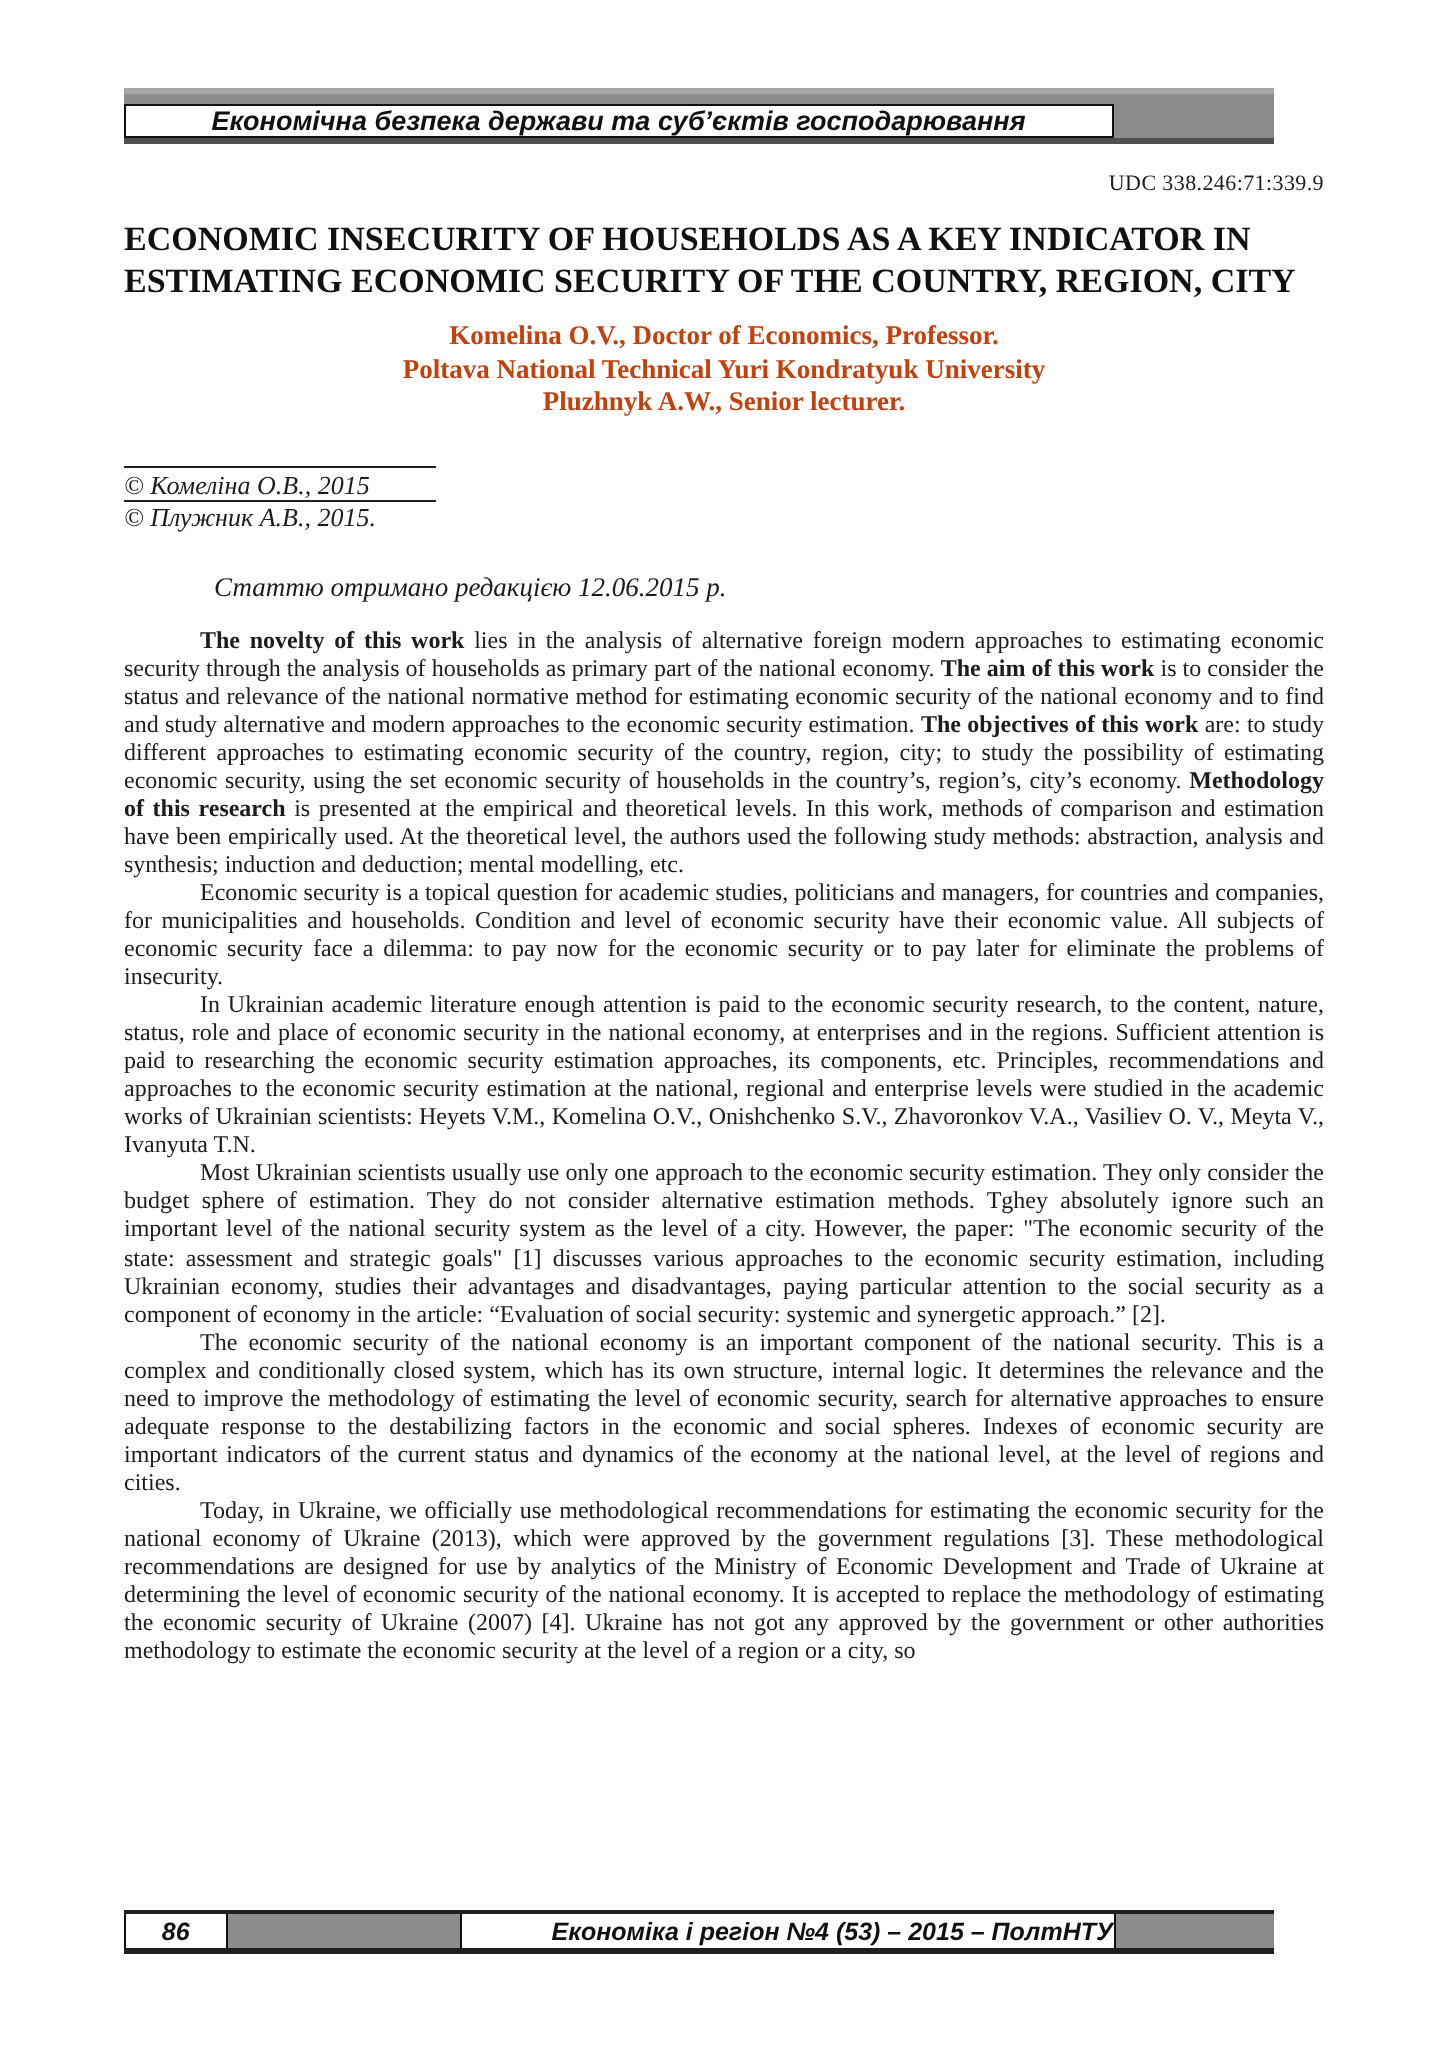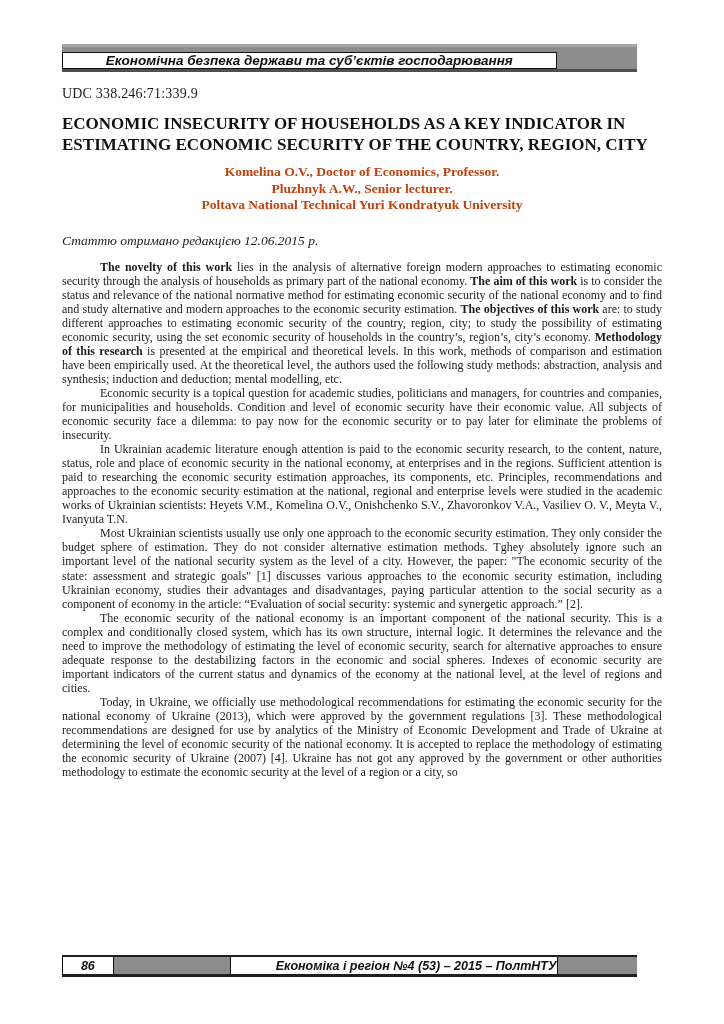--- a/index.html
+++ b/index.html
@@ -37,22 +37,23 @@
     font-weight: bold;
     font-style: italic;
     font-size: 13.5px;
     color: #111;
   }
   .head-band .band-fill { flex: 1; }
 
   
   .udc {
     margin-top: 14px;
-    font-size: 14px;
+    font-size: 11px;
     letter-spacing: 0.2px;
+    text-align: right;
   }
   .title {
     margin-top: 11px;
     text-align: left;
     font-weight: bold;
     font-size: 17px;
     line-height: 21px;
     color: #111;
   }
   .authors {
@@ -70,20 +71,21 @@
     font-style: italic;
     font-size: 13px;
     line-height: 15.5px;
     padding-top: 1px;
   }
   .copyright .underlined { border-bottom: 1px solid #222; }
   .received {
     margin-top: 19px;
     font-style: italic;
     font-size: 13.5px;
+    margin-left: 45px;
   }
 
   
   .body-text {
     margin-top: 11px;
     width: 600px;
     text-align: justify;
     font-size: 12px;
     line-height: 14.05px;
   }
@@ -135,24 +137,28 @@
       </div>
       <div class="band-fill"></div>
     </div>
 
     <div class="udc">UDC 338.246:71:339.9</div>
 
     <h1 class="title">ECONOMIC INSECURITY OF HOUSEHOLDS AS A KEY INDICATOR IN ESTIMATING ECONOMIC SECURITY OF THE COUNTRY, REGION, CITY</h1>
 
     <div class="authors">
       <div>Komelina O.V., Doctor of Economics, Professor.</div>
+      <div>Poltava National Technical Yuri Kondratyuk University</div>
       <div>Pluzhnyk A.W., Senior lecturer.</div>
-      <div>Poltava National Technical Yuri Kondratyuk University</div>
     </div>
 
+    <div class="copyright">
+      <div class="underlined">© Комеліна О.В., 2015</div>
+      <div>© Плужник А.В., 2015.</div>
+    </div>
 
     <div class="received">Статтю отримано редакцією 12.06.2015 р.</div>
 
     <div class="body-text">
         <p class="body-par"><span class="bold">The novelty of this work</span><span> lies in the analysis of alternative foreign modern approaches to estimating economic security through the analysis of households as primary part of the national economy. </span><span class="bold">The aim of this work</span><span> is to consider the status and relevance of the national normative method for estimating economic security of the national economy and to find and study alternative and modern approaches to the economic security estimation. </span><span class="bold">The objectives of this work</span><span> are: to study different approaches to estimating economic security of the country, region, city; to study the possibility of estimating economic security, using the set economic security of households in the country’s, region’s, city’s economy. </span><span class="bold">Methodology of this research</span><span> is presented at the empirical and theoretical levels. In this work, methods of comparison and estimation have been empirically used. At the theoretical level, the authors used the following study methods: abstraction, analysis and synthesis; induction and deduction; mental modelling, etc.</span></p>
         <p class="body-par"><span>Economic security is a topical question for academic studies, politicians and managers, for countries and companies, for municipalities and households. Condition and level of economic security have their economic value. All subjects of economic security face a dilemma: to pay now for the economic security or to pay later for eliminate the problems of insecurity.</span></p>
         <p class="body-par"><span>In Ukrainian academic literature enough attention is paid to the economic security research, to the content, nature, status, role and place of economic security in the national economy, at enterprises and in the regions. Sufficient attention is paid to researching the economic security estimation approaches, its components, etc. Principles, recommendations and approaches to the economic security estimation at the national, regional and enterprise levels were studied in the academic works of Ukrainian scientists: Heyets V.M., Komelina O.V., Onishchenko S.V., Zhavoronkov V.A., Vasiliev O. V., Meyta V., Ivanyuta T.N.</span></p>
         <p class="body-par"><span>Most Ukrainian scientists usually use only one approach to the economic security estimation. They only consider the budget sphere of estimation. They do not consider alternative estimation methods. Tghey absolutely ignore such an important level of the national security system as the level of a city. However, the paper: "The economic security of the state: assessment and strategic goals" [1] discusses various approaches to the economic security estimation, including Ukrainian economy, studies their advantages and disadvantages, paying particular attention to the social security as a component of economy in the article: “Evaluation of social security: systemic and synergetic approach.” [2].</span></p>
         <p class="body-par"><span>The economic security of the national economy is an important component of the national security. This is a complex and conditionally closed system, which has its own structure, internal logic. It determines the relevance and the need to improve the methodology of estimating the level of economic security, search for alternative approaches to ensure adequate response to the destabilizing factors in the economic and social spheres. Indexes of economic security are important indicators of the current status and dynamics of the economy at the national level, at the level of regions and cities.</span></p>
         <p class="body-par"><span>Today, in Ukraine, we officially use methodological recommendations for estimating the economic security for the national economy of Ukraine (2013), which were approved by the government regulations [3]. These methodological recommendations are designed for use by analytics of the Ministry of Economic Development and Trade of Ukraine at determining the level of economic security of the national economy. It is accepted to replace the methodology of estimating the economic security of Ukraine (2007) [4]. Ukraine has not got any approved by the government or other authorities methodology to estimate the economic security at the level of a region or a city, so</span></p>

